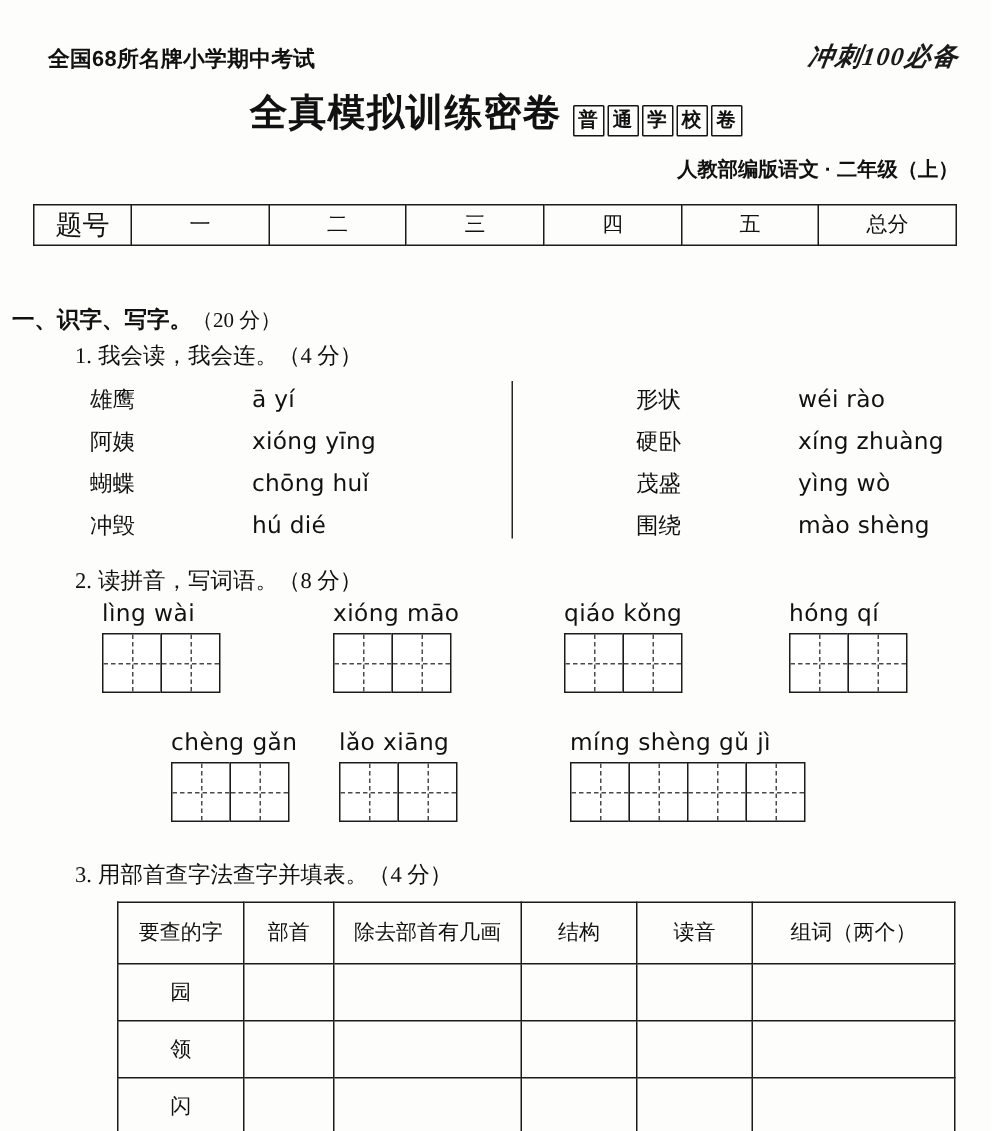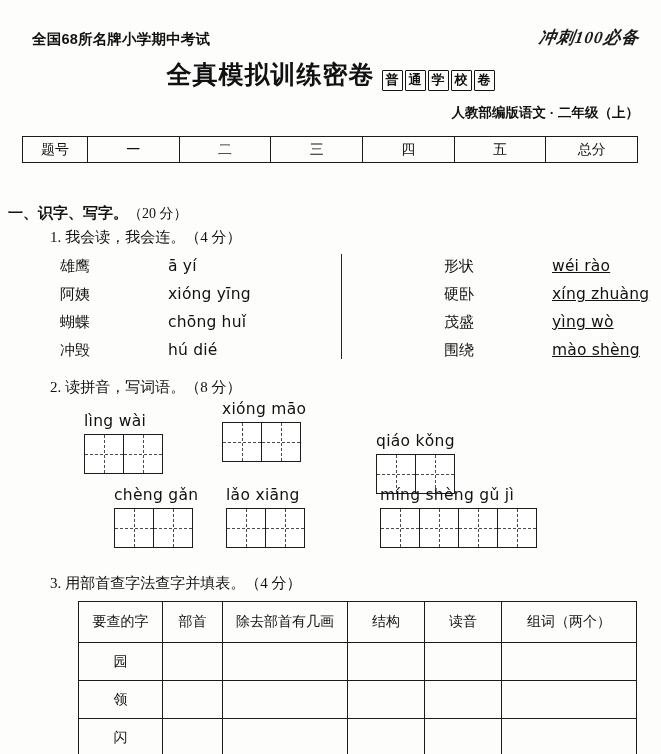--- a/index.html
+++ b/index.html
@@ -96,21 +96,21 @@
     table-layout: fixed;
   }
   .score-table td {
     border: 1px solid #1b1b1b;
     height: 23px;
     text-align: center;
     vertical-align: middle;
     font-size: 14px;
     font-family: "Liberation Serif", "DejaVu Serif", serif;
   }
-  .score-table td.lbl { width: 62px; font-size: 14px; }
+  .score-table td.lbl { width: 62px; font-size: 18px; }
 
   
   .sec-head {
     position: absolute;
     left: 8px;
     font-family: "Liberation Sans", "DejaVu Sans", sans-serif;
     font-weight: bold;
     font-size: 15px;
     white-space: nowrap;
   }
@@ -278,64 +278,71 @@
       <div class="match-row">
         <span class="word">蝴蝶</span><span class="py">chōng huǐ</span>
       </div>
       <div class="match-row">
         <span class="word">冲毁</span><span class="py">hú dié</span>
       </div>
     </div>
 
     <div class="match-divider"></div>
 
-    <div class="match-col" style="left:444px;text-decoration:underline;">
+    <div class="match-col" style="left:424px;">
       <div class="match-row">
         <span class="word">形状</span><span class="py">wéi rào</span>
       </div>
       <div class="match-row">
         <span class="word">硬卧</span><span class="py">xíng zhuàng</span>
       </div>
       <div class="match-row">
         <span class="word">茂盛</span><span class="py">yìng wò</span>
       </div>
       <div class="match-row">
         <span class="word">围绕</span><span class="py">mào shèng</span>
       </div>
     </div>
   </div>
 
   <div class="q-head" style="left:50px; top:378px;">
     <span class="num">2.</span><span>读拼音，写词语。</span><span>（8 分）</span>
   </div>
 
-  <div class="grid-group" style="left:84px; top:400px;margin-top:12px;">
+  <div class="grid-group" style="left:68px; top:400px;">
     <div class="grid-label">lìng  wài</div>
     <div class="grid-boxes">
       <div class="tzg"></div>
       <div class="tzg"></div>
     </div>
   </div>
 
   <div class="grid-group" style="left:222px; top:400px;">
     <div class="grid-label">xióng māo</div>
     <div class="grid-boxes">
       <div class="tzg"></div>
       <div class="tzg"></div>
     </div>
   </div>
 
-  <div class="grid-group" style="left:376px; top:400px;margin-top:32px;">
+  <div class="grid-group" style="left:376px; top:400px;">
     <div class="grid-label">qiáo kǒng</div>
     <div class="grid-boxes">
       <div class="tzg"></div>
       <div class="tzg"></div>
     </div>
   </div>
 
+  <div class="grid-group" style="left:526px; top:400px;">
+    <div class="grid-label">hóng  qí</div>
+    <div class="grid-boxes">
+      <div class="tzg"></div>
+      <div class="tzg"></div>
+    </div>
+  </div>
 
   <div class="grid-group" style="left:68px; top:486px;margin-left:46px;">
     <div class="grid-label">chèng gǎn</div>
     <div class="grid-boxes">
       <div class="tzg"></div>
       <div class="tzg"></div>
     </div>
   </div>
 
   <div class="grid-group" style="left:380px; top:486px;">

